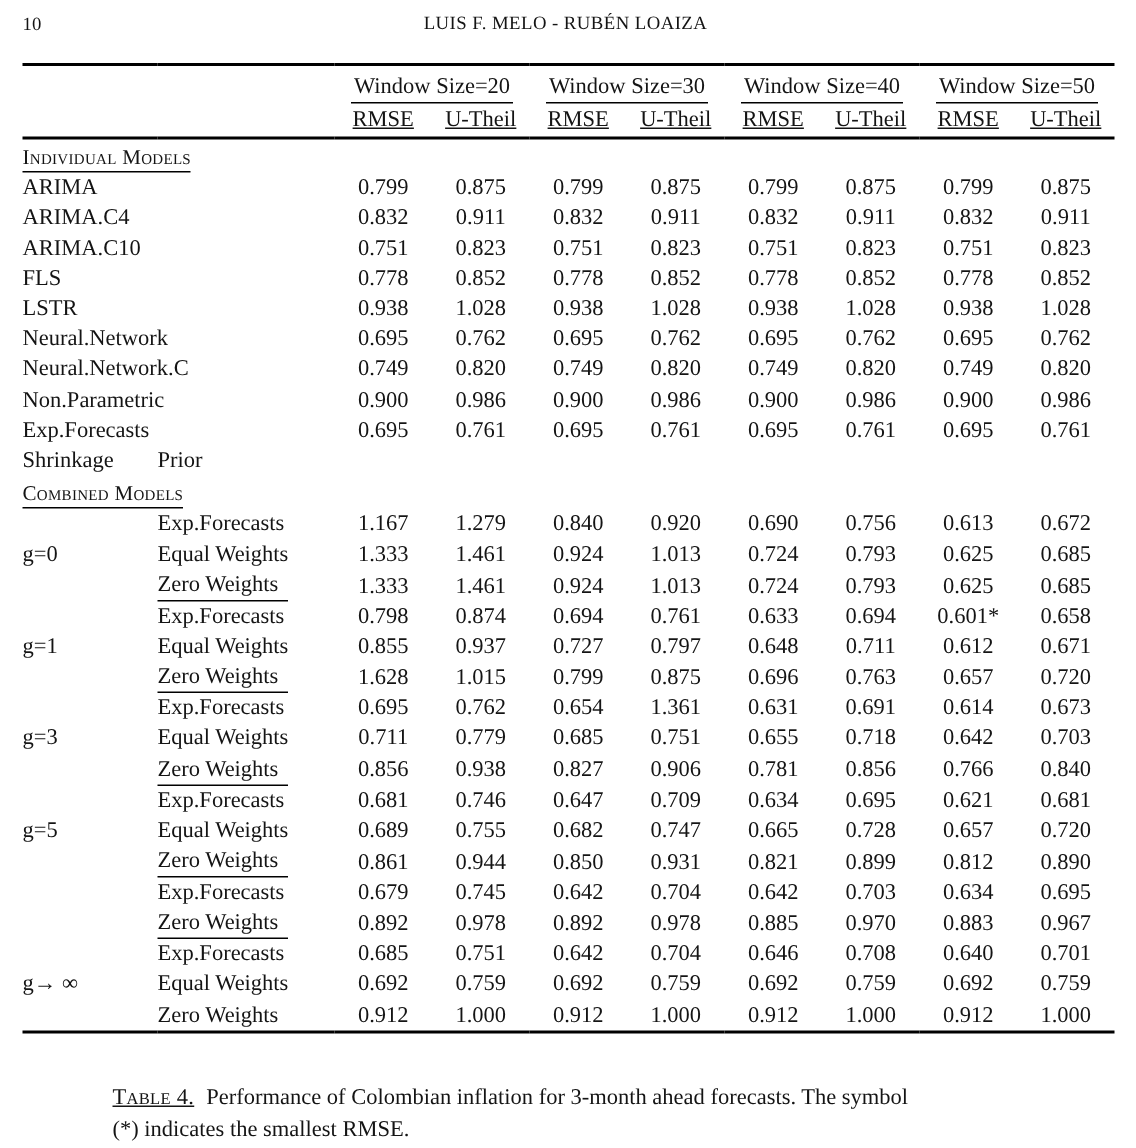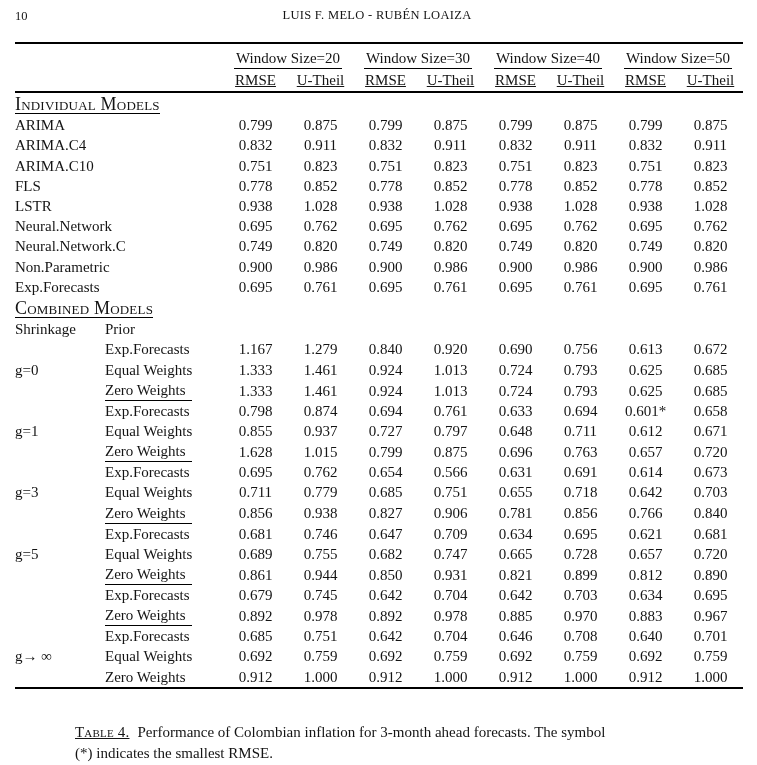--- a/index.html
+++ b/index.html
@@ -20,21 +20,21 @@
   }
   thead{border-bottom:2px solid #000;}
   th{font-weight:normal;padding:0;font-size:15px;text-decoration:underline;}
   tr.grp-row th{height:25px;vertical-align:bottom;text-align:center;padding-bottom:1px;}
   .grp-u{display:inline-block;border-bottom:1.5px solid #000;padding:0 2px 1px;white-space:nowrap;}
   tr.sub-row th{height:21px;text-align:center;vertical-align:middle;}
   td{padding:0;font-size:15px;line-height:20.2px;height:20.2px;white-space:nowrap;vertical-align:bottom;}
   td.num{text-align:center;}
   td.lbl{text-align:left;}
   td.sect-cell{padding-top:2px;}
-  .sect{font-variant:small-caps;font-size:18px;letter-spacing:.2px;border-bottom:1px solid #000;display:inline-block;line-height:17px;}
+  .sect{font-variant:small-caps;font-size:14px;letter-spacing:.2px;border-bottom:1px solid #000;display:inline-block;line-height:17px;}
   .zw{display:inline-block;border-bottom:1.2px solid #000;line-height:19px;padding-right:6px;}
   .caption{position:absolute;top:722px;left:75px;width:548px;margin:0;font-size:15px;line-height:21px;}
   .cap-label{font-variant:small-caps;margin-right:8px;letter-spacing:.2px;text-decoration:underline;}
 </style>
 </head>
 <body>
 
 <div class="page">
 
   <div class="running-head">
@@ -172,33 +172,33 @@
           <td class="num">0.695</td>
           <td class="num">0.761</td>
           <td class="num">0.695</td>
           <td class="num">0.761</td>
           <td class="num">0.695</td>
           <td class="num">0.761</td>
           <td class="num">0.695</td>
           <td class="num">0.761</td>
         </tr>
         <tr>
-          <td class="lbl sect-cell" colspan="10"><span class="sect">Combined Models</span></td>
-        </tr>
-        <tr>
           <td class="lbl">Shrinkage</td>
           <td class="lbl">Prior</td>
           <td class="num"></td>
           <td class="num"></td>
           <td class="num"></td>
           <td class="num"></td>
           <td class="num"></td>
           <td class="num"></td>
           <td class="num"></td>
           <td class="num"></td>
+        </tr>
+        <tr>
+          <td class="lbl sect-cell" colspan="10"><span class="sect">Combined Models</span></td>
         </tr>
         <tr>
           <td class="lbl"></td>
           <td class="lbl"><span>Exp.Forecasts</span></td>
           <td class="num">1.167</td>
           <td class="num">1.279</td>
           <td class="num">0.840</td>
           <td class="num">0.920</td>
           <td class="num">0.690</td>
           <td class="num">0.756</td>
@@ -264,21 +264,21 @@
           <td class="num">0.763</td>
           <td class="num">0.657</td>
           <td class="num">0.720</td>
         </tr>
         <tr>
           <td class="lbl"></td>
           <td class="lbl"><span>Exp.Forecasts</span></td>
           <td class="num">0.695</td>
           <td class="num">0.762</td>
           <td class="num">0.654</td>
-          <td class="num">0.566</td>
+          <td class="num">1.361</td>
           <td class="num">0.631</td>
           <td class="num">0.691</td>
           <td class="num">0.614</td>
           <td class="num">0.673</td>
         </tr>
         <tr>
           <td class="lbl">g=3</td>
           <td class="lbl"><span>Equal Weights</span></td>
           <td class="num">0.711</td>
           <td class="num">0.779</td>

